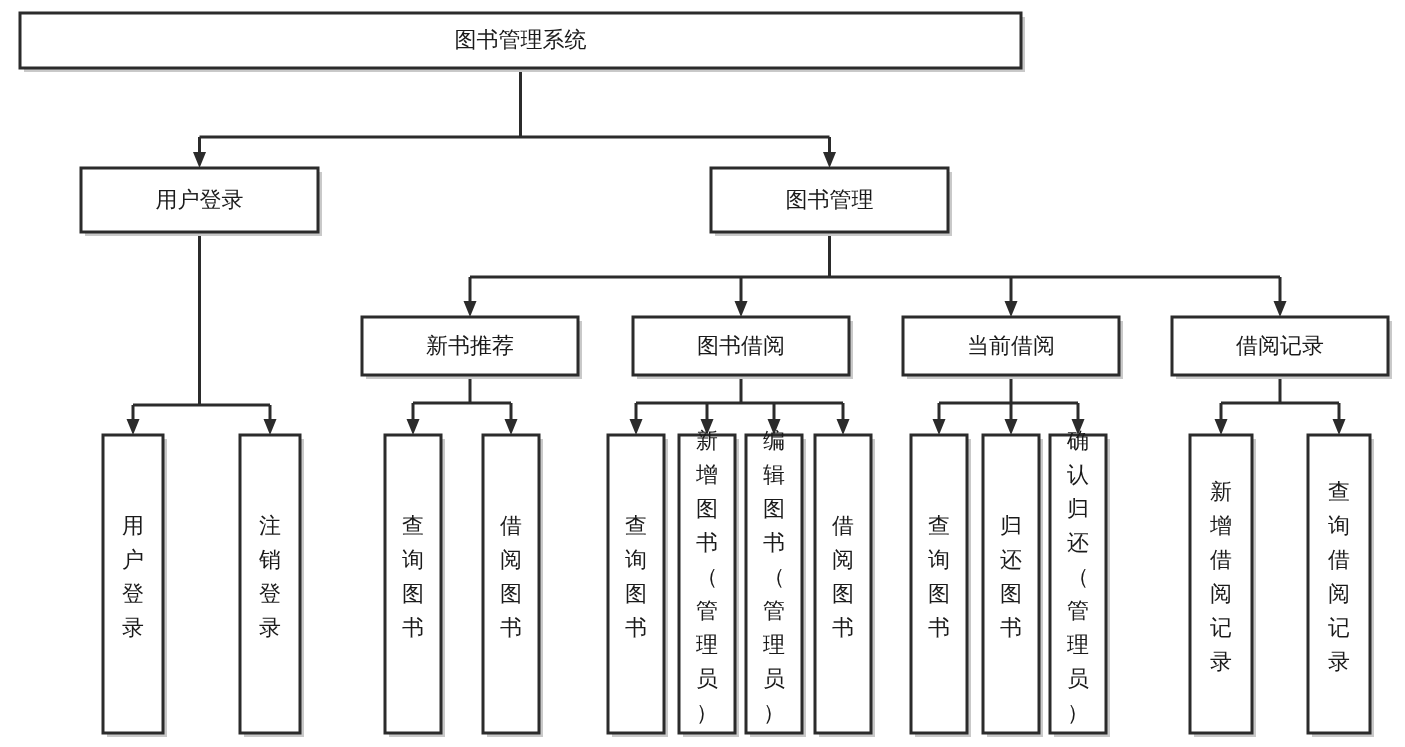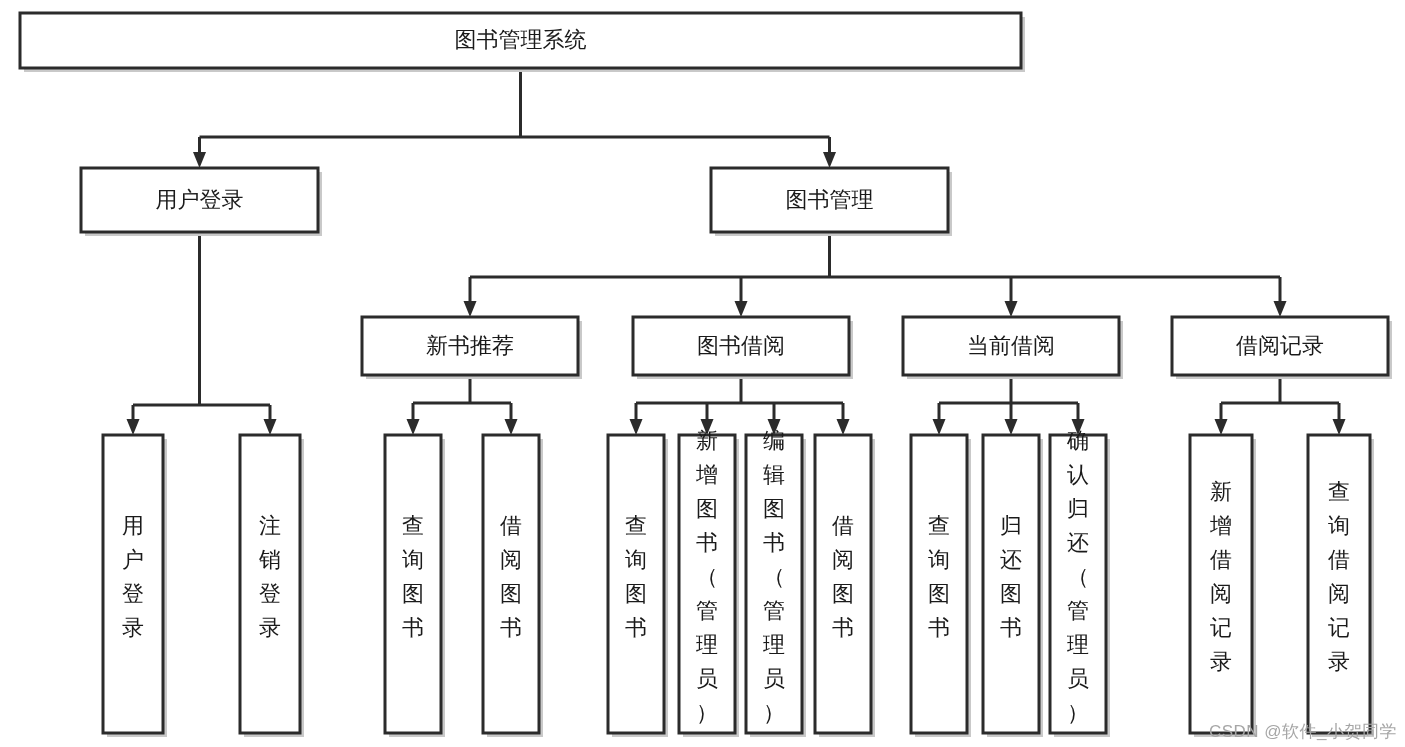--- a/index.html
+++ b/index.html
@@ -238,14 +238,13 @@
           <rect class="node-rect" x="1190" y="435" width="62" height="298"></rect>
           <text class="node-label-v" x="1221" y="0"><tspan x="1221" y="499">新</tspan><tspan x="1221" y="533">增</tspan><tspan x="1221" y="567">借</tspan><tspan x="1221" y="601">阅</tspan><tspan x="1221" y="635">记</tspan><tspan x="1221" y="669">录</tspan></text>
         </g>
         <g>
           <rect class="node-shadow" x="1312" y="439" width="62" height="298"></rect>
           <rect class="node-rect" x="1308" y="435" width="62" height="298"></rect>
           <text class="node-label-v" x="1339" y="0"><tspan x="1339" y="499">查</tspan><tspan x="1339" y="533">询</tspan><tspan x="1339" y="567">借</tspan><tspan x="1339" y="601">阅</tspan><tspan x="1339" y="635">记</tspan><tspan x="1339" y="669">录</tspan></text>
         </g>
       </g>
   </svg>
-  <div class="watermark">CSDN @软件_小贺同学</div>
 </div>
 
 </body></html>

